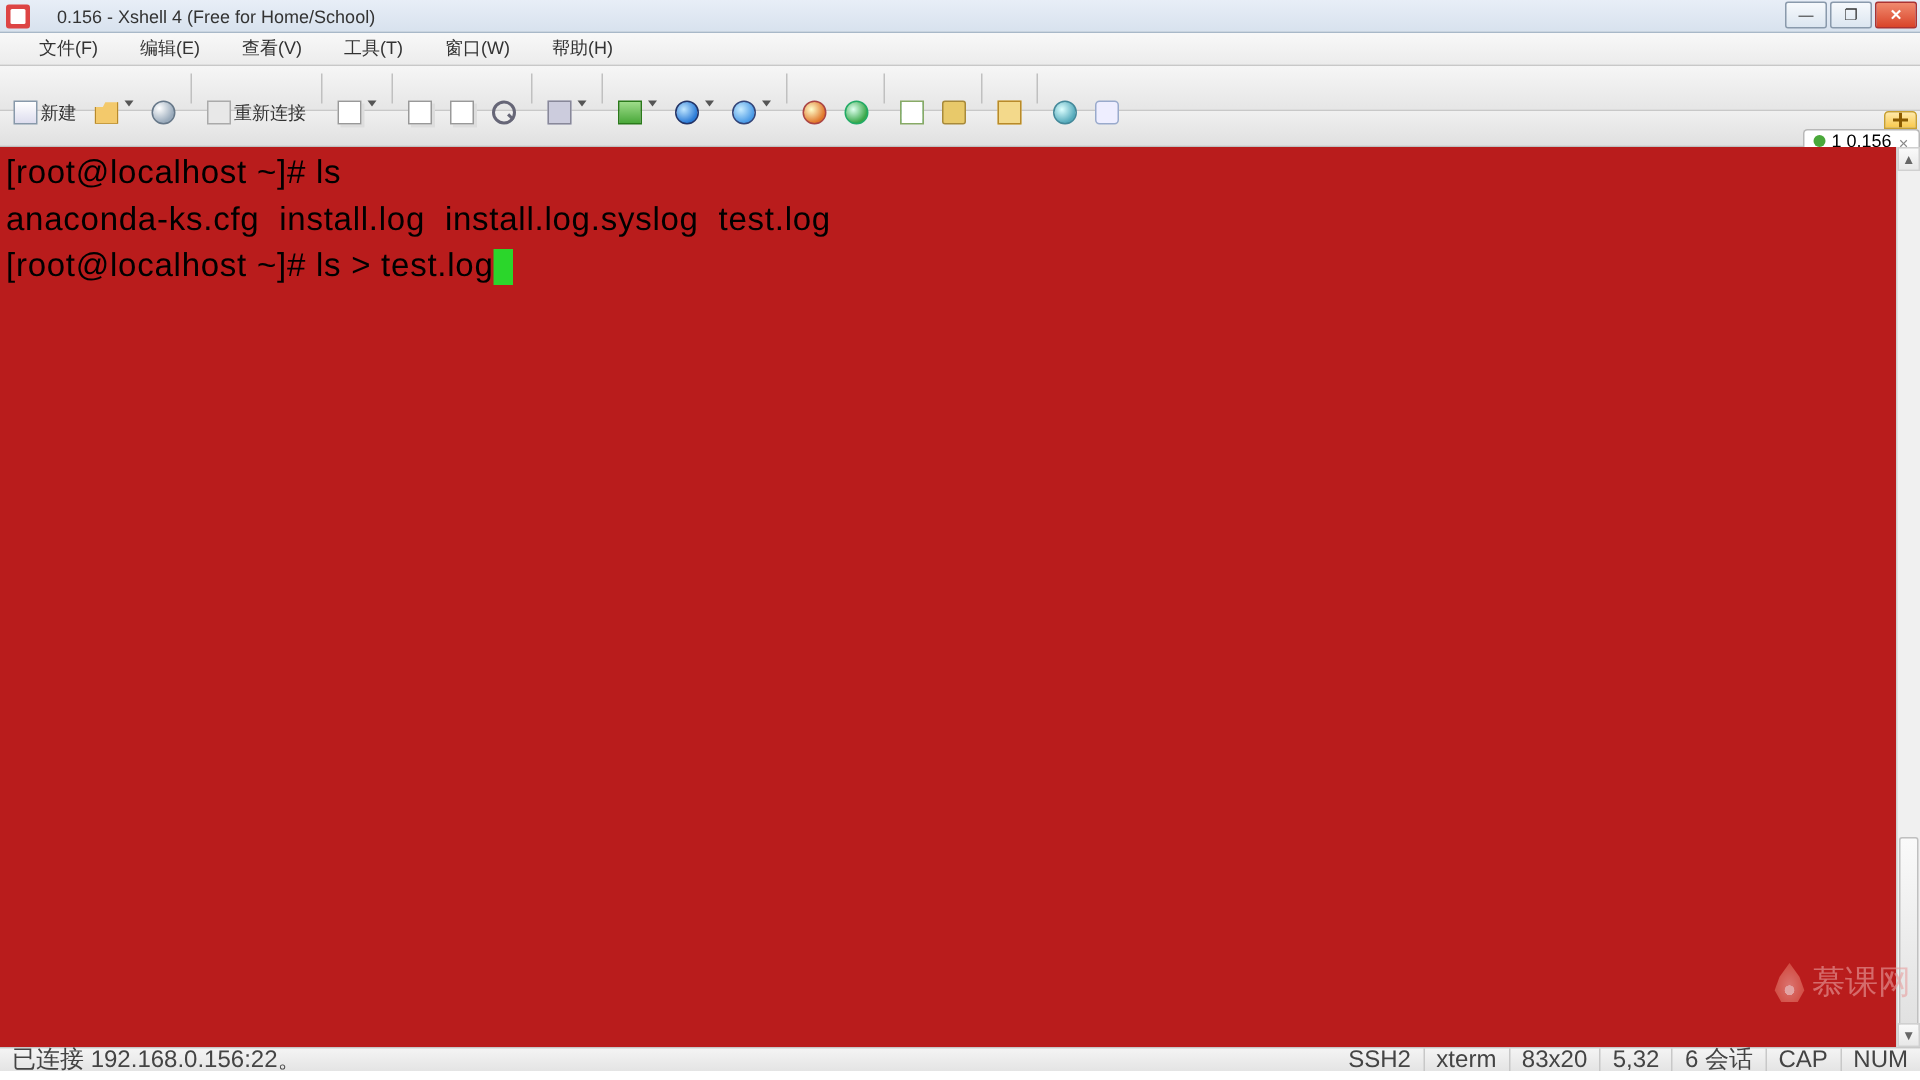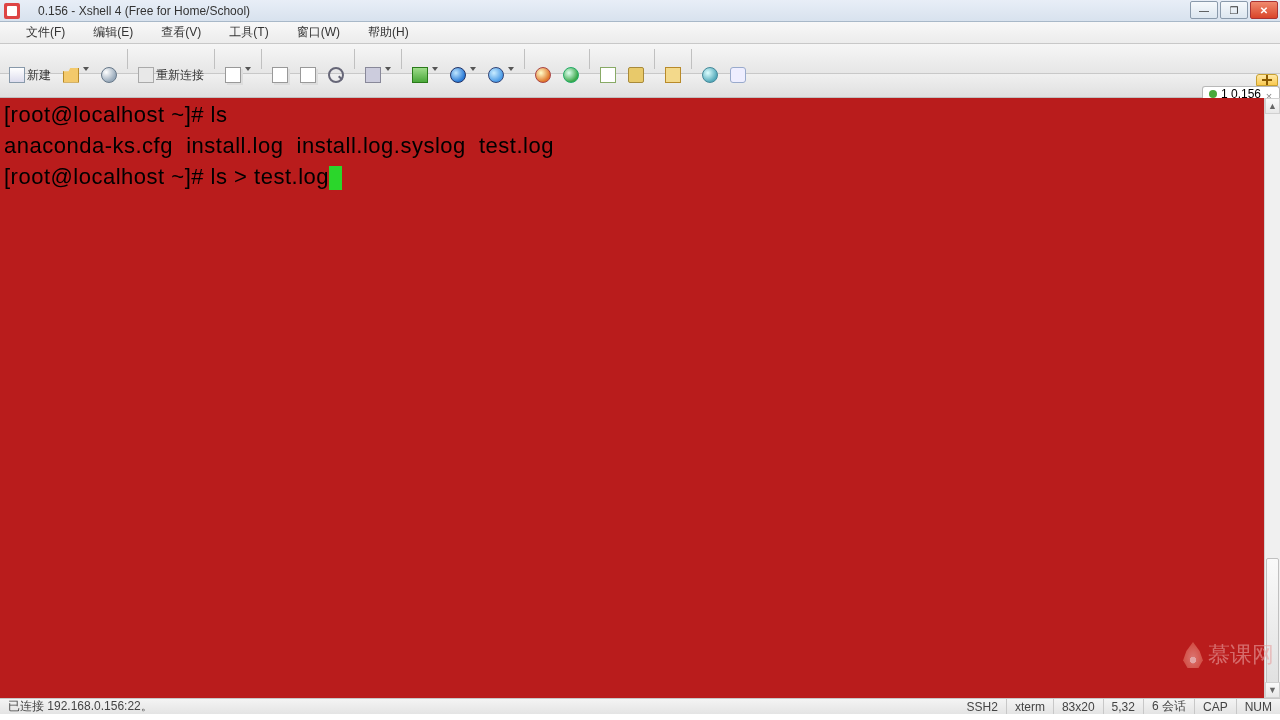--- a/index.html
+++ b/index.html
@@ -62,21 +62,21 @@
 .terminal-wrap { position:relative; height: calc(720px - 22px - 22px - 30px - 24px - 22px); background:#b91c1c; }
 .terminal { font-family: "Courier New", monospace; font-size: 22px; line-height: 29px; white-space: pre; padding: 2px 4px; color:#000; letter-spacing:0.5px; }
 .cursor { display:inline-block; width:13px; height:24px; background:#2bd62b; vertical-align: text-bottom; margin-bottom:1px; }
 .vscroll { position:absolute; right:0; top:0; width:16px; height:100%; background:#f0f0f0; border-left:1px solid #d0d0d0; }
 .vscroll .thumb { position:absolute; left:1px; right:1px; top:460px; height:130px; background:linear-gradient(#fafafa,#e0e0e0); border:1px solid #c0c0c0; border-radius:2px; }
 .vscroll .arr { position:absolute; left:0; right:0; height:16px; display:flex; align-items:center; justify-content:center; color:#666; font-size:9px; background:linear-gradient(#fafafa,#e8e8e8); border:1px solid #d0d0d0; }
 .vscroll .arr.up { top:0; }
 .vscroll .arr.dn { bottom:0; }
 
 
-.statusbar { height:16px; background:linear-gradient(#f4f4f4,#e4e4e4); border-top:1px solid #c8c8c8; display:flex; align-items:center; font-size:12px; color:#444; }
+.statusbar { height:16px; background:linear-gradient(#f4f4f4,#e4e4e4); border-top:1px solid #c8c8c8; display:flex; align-items:center; font-size:16px; color:#444; }
 .statusbar .cell { padding:0 8px; border-right:1px solid #c8c8c8; height:100%; display:flex; align-items:center; }
 .statusbar .spacer { flex:1; }
 
 
 .watermark { position:absolute; right:6px; bottom:28px; font-size:22px; color:#e8a0a0; opacity:.6; font-family: "Microsoft YaHei", sans-serif; display:flex; align-items:center; gap:4px; pointer-events:none; }
 .watermark .flame { width:22px; height:26px; background: radial-gradient(circle at 50% 70%, #fff 0 15%, transparent 16%), radial-gradient(ellipse at 50% 60%, #f3b0a8, #e06a5a 70%); clip-path: polygon(50% 0,80% 35%,95% 70%,75% 100%,25% 100%,5% 70%,20% 35%); }
 </style>
 </head>
 <body>
 

